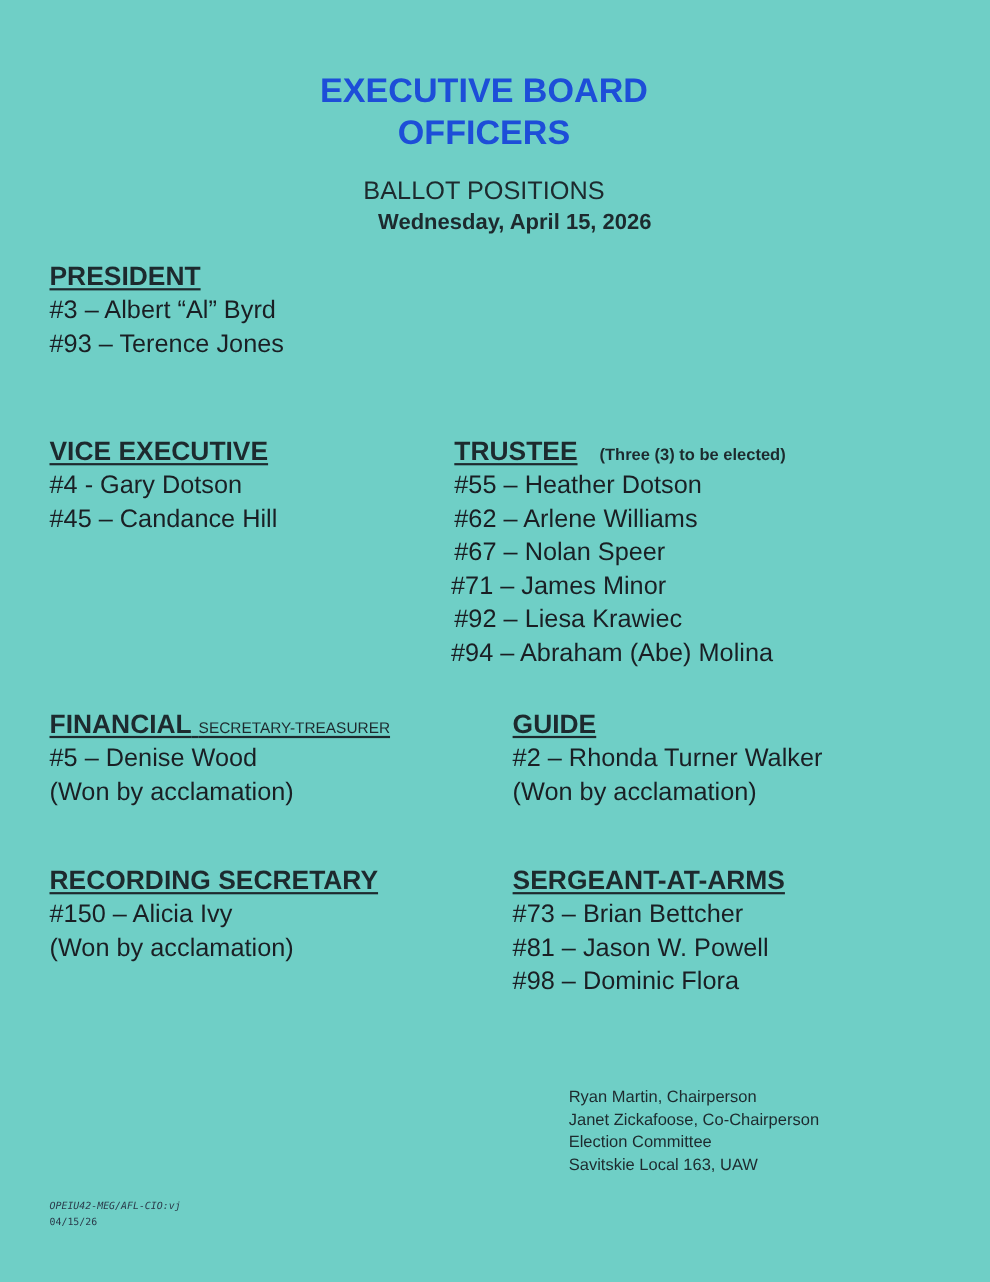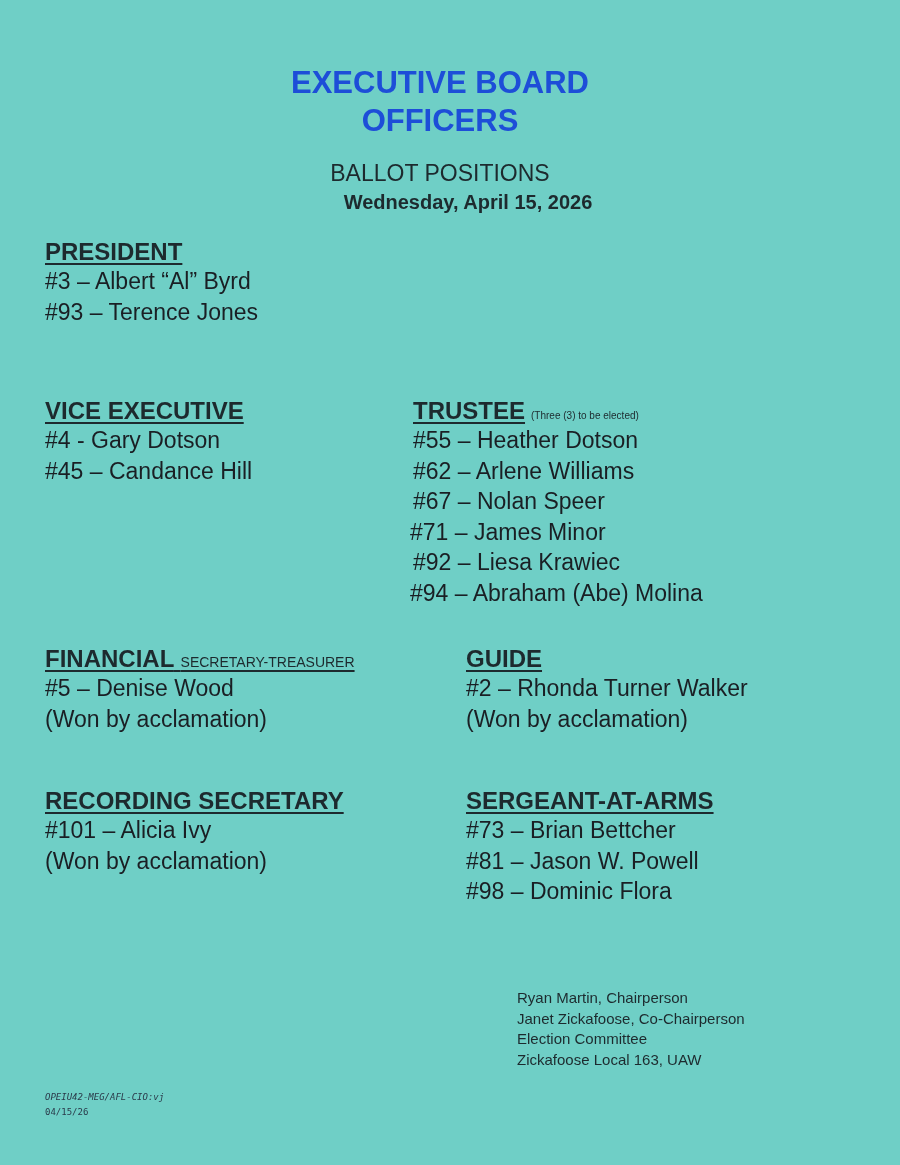--- a/index.html
+++ b/index.html
@@ -17,21 +17,21 @@
     color: #1d4ed8;
   }
   .subtitle { left: 0; width: 880px; text-align: center; font-size: 23px; color: #1d2a2e; }
   .date { left: 0; width: 880px; text-align: center; font-size: 20px; font-weight: bold; color: #1d2a2e; padding-left: 28px; }
   .heading {
     font-weight: bold; font-size: 24px; color: #1d2a2e;
     text-decoration: underline; text-decoration-thickness: 2px; text-underline-offset: 3px;
     white-space: nowrap;
   }
   .heading .sub { font-size: 14px; font-weight: normal; }
-  .heading .note { font-size: 10px; font-weight: normal; text-decoration: none; display: inline-block; margin-left: 6px; }
+  .heading .note { font-size: 15px; font-weight: bold; text-decoration: none; display: inline-block; margin-left: 20px; }
   .line { font-size: 23px; line-height: 30.5px; white-space: nowrap; }
   .sig { font-size: 15px; line-height: 20.5px; color: #1d2a2e; }
   .foot { font-size: 9px; color: #2a3a4a; line-height: 15px; font-family: "DejaVu Sans Mono", monospace; }
   .foot .i { font-style: italic; }
 </style>
 </head>
 <body>
 
 <div class="abs title" style="top:64px;">EXECUTIVE BOARD</div>
 <div class="abs title" style="top:102px;">OFFICERS</div>
@@ -67,34 +67,34 @@
 </div>
 
 <div class="abs" style="left:466px; top:645px;">
   <div class="heading">GUIDE</div>
   <div class="line">#2 – Rhonda Turner Walker</div>
   <div class="line">(Won by acclamation)</div>
 </div>
 
 <div class="abs" style="left:45px; top:787px;">
   <div class="heading">RECORDING SECRETARY</div>
-  <div class="line">#101 – Alicia Ivy</div>
+  <div class="line">#150 – Alicia Ivy</div>
   <div class="line">(Won by acclamation)</div>
 </div>
 
 <div class="abs" style="left:466px; top:787px;">
   <div class="heading">SERGEANT-AT-ARMS</div>
   <div class="line">#73 – Brian Bettcher</div>
   <div class="line">#81 – Jason W. Powell</div>
   <div class="line">#98 – Dominic Flora</div>
 </div>
 
 <div class="abs sig" style="left:517px; top:988px;">
   <div>Ryan Martin, Chairperson</div>
   <div>Janet Zickafoose, Co-Chairperson</div>
   <div>Election Committee</div>
-  <div>Zickafoose Local 163, UAW</div>
+  <div>Savitskie Local 163, UAW</div>
 </div>
 
 <div class="abs foot" style="left:45px; top:1090px;">
   <div class="i">OPEIU42-MEG/AFL-CIO:vj</div>
   <div>04/15/26</div>
 </div>
 
 </body></html>

